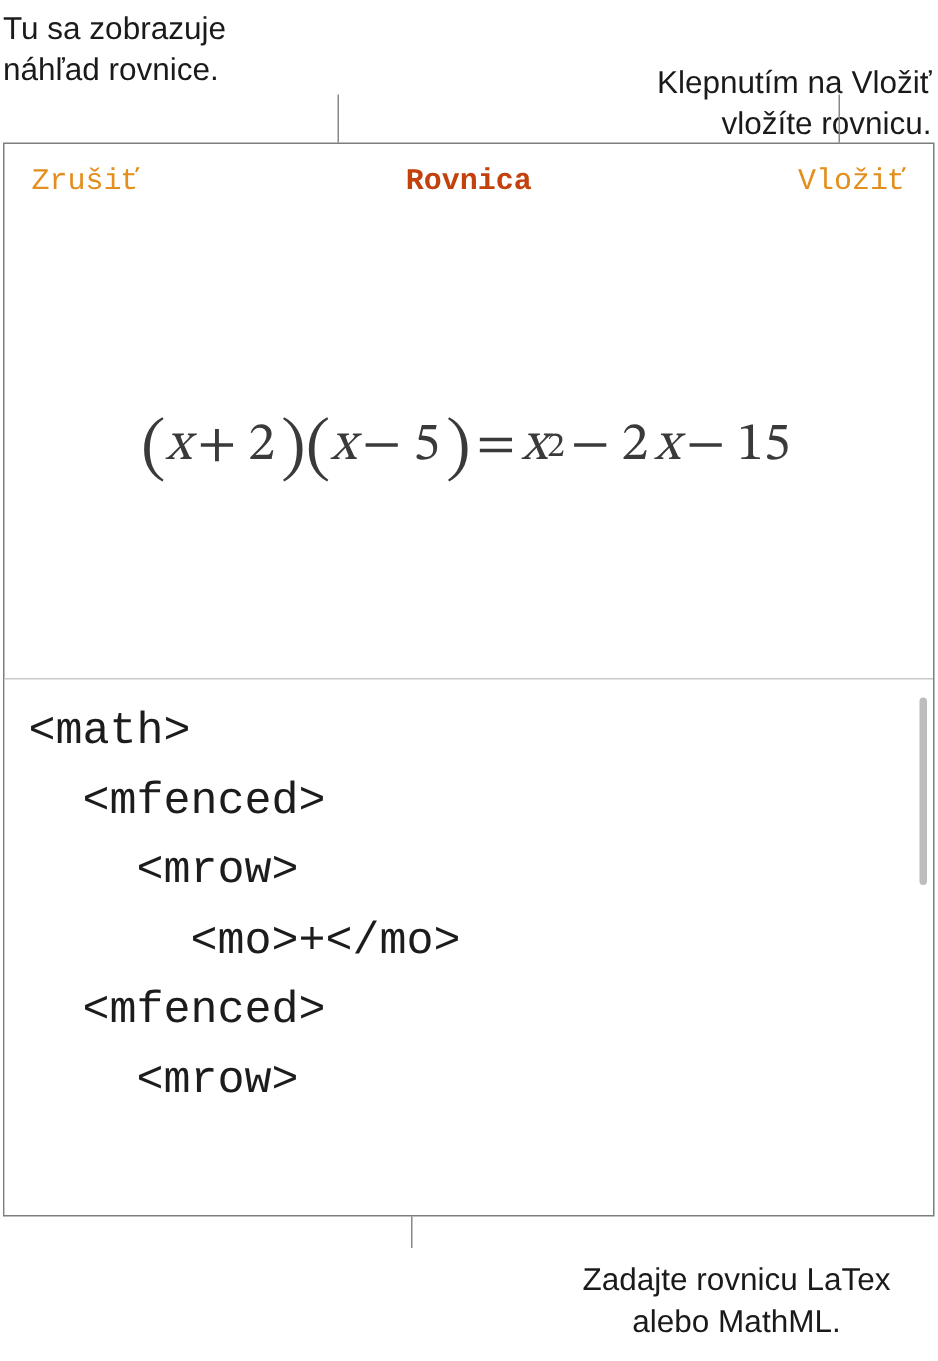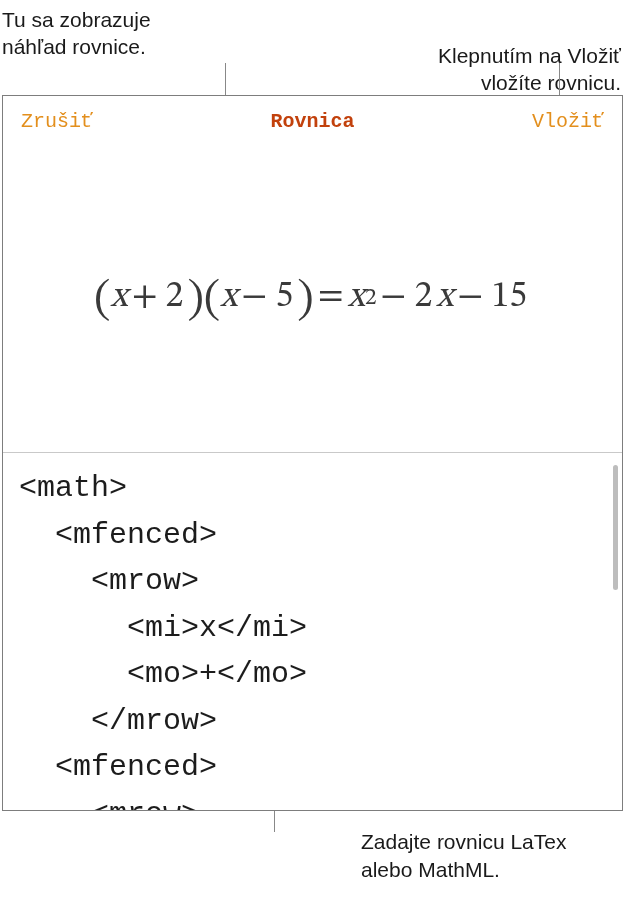--- a/index.html
+++ b/index.html
@@ -27,24 +27,24 @@
       width: 200px;
     }
     .callout-top-right {
       top: 6px;
       right: 4px;
       width: 240px;
       text-align: right;
       margin-top: 36px;
     }
     .callout-bottom {
-      bottom: 24px;
+      bottom: 12px;
       right: 4px;
       width: 260px;
-      text-align: left;
+      text-align: center;
     }
     .callout-line {
       position: absolute;
       background: #888;
     }
     .line-top-left {
       left: 225px;
       top: 63px;
       width: 1px;
       height: 200px;
@@ -178,17 +178,17 @@
       <span class="op">=</span>
       <span>x</span>
       <sup>2</sup>
       <span class="op">−</span>
       <span class="op">2</span>
       <span>x</span>
       <span class="op">−</span>
       <span class="op">15</span>
   </div>
 
-  <div class="editor"><div>&lt;math&gt;</div><div>  &lt;mfenced&gt;</div><div>    &lt;mrow&gt;</div><div>      &lt;mi&gt;x&lt;/mi&gt;</div><div>      &lt;mo&gt;+&lt;/mo&gt;</div><div>    &lt;/mrow&gt;</div><div>  &lt;mfenced&gt;</div><div>    &lt;mrow&gt;</div><div class="scrollbar-stub"></div></div>
+  <div class="editor"><div>&lt;math&gt;</div><div>  &lt;mfenced&gt;</div><div>    &lt;mrow&gt;</div><div>      &lt;mo&gt;+&lt;/mo&gt;</div><div>  &lt;mfenced&gt;</div><div>    &lt;mrow&gt;</div><div class="scrollbar-stub"></div></div>
 
 </div>
 
 <div class="callout callout-bottom">Zadajte rovnicu LaTex alebo MathML.</div>
 
 </body></html>

